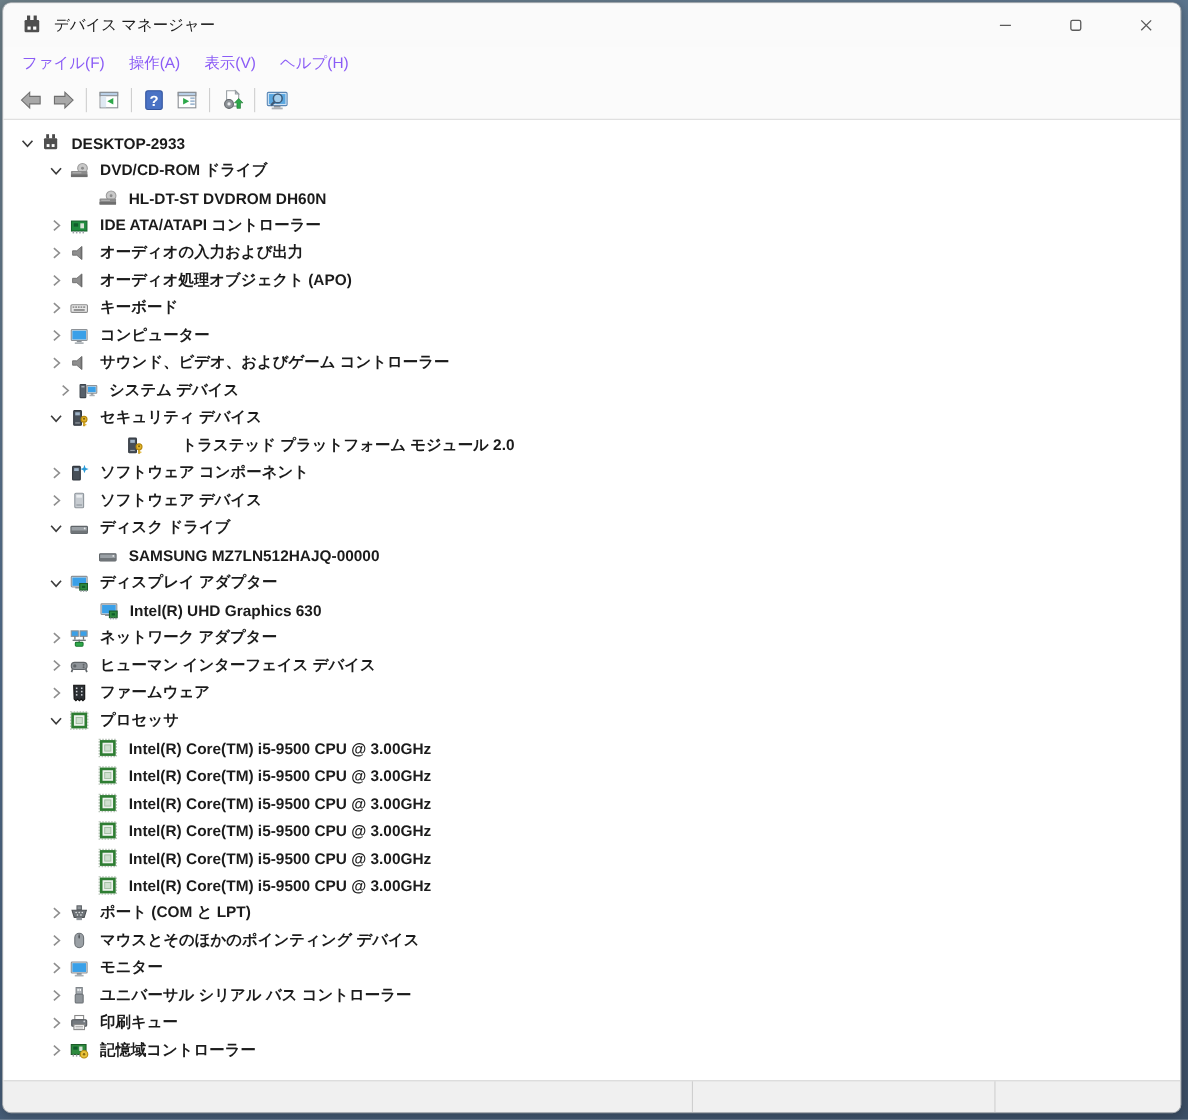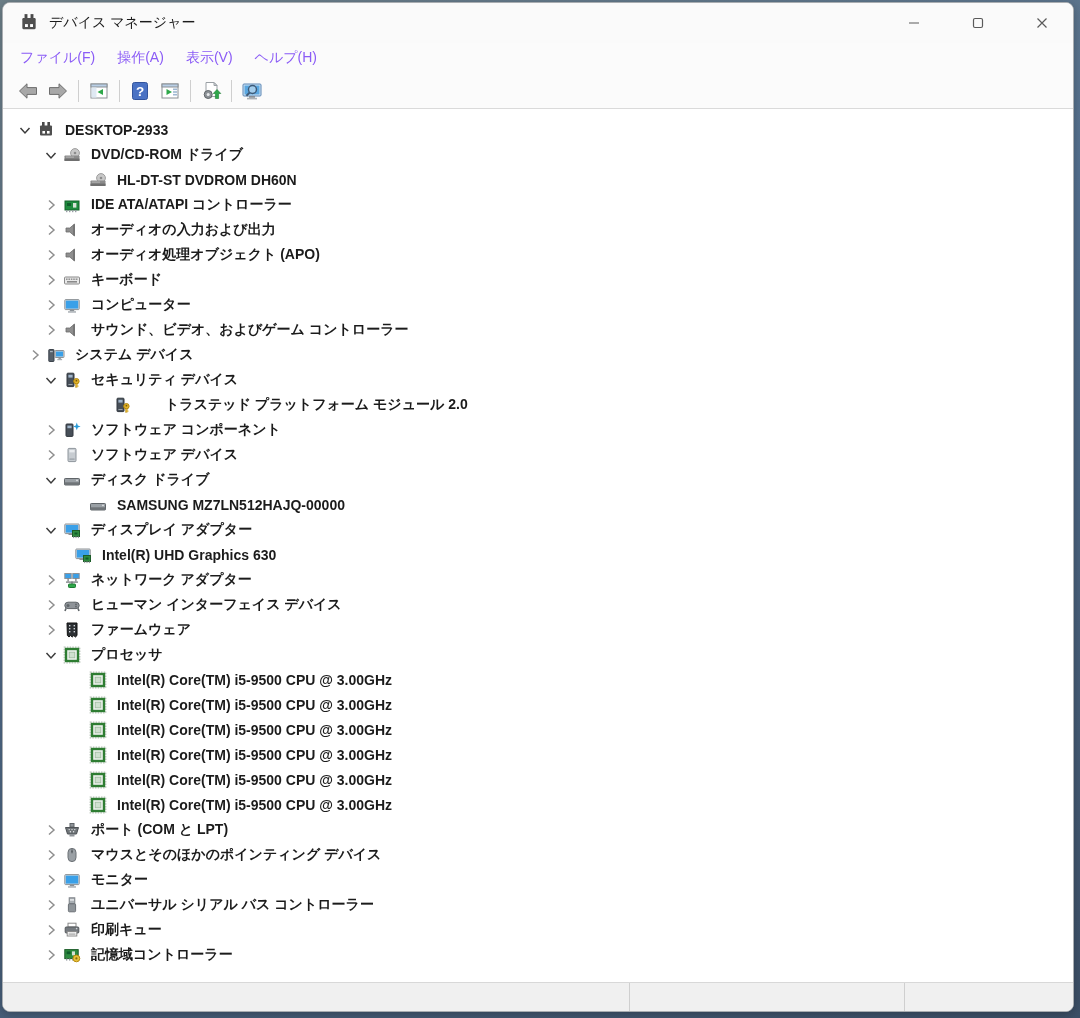--- a/index.html
+++ b/index.html
@@ -438,21 +438,21 @@
             <use href="#chevron-right-icon"></use>
           </svg>
         </span>
         <span class="ticon">
           <svg class="">
             <use href="#audio-icon"></use>
           </svg>
         </span>
         <span class="tlabel">サウンド、ビデオ、およびゲーム コントローラー</span>
       </div>
-      <div class="row" style="padding-left: 20px;">
+      <div class="row" style="padding-left: 44px;">
         <span class="chev">
           <svg class="">
             <use href="#chevron-right-icon"></use>
           </svg>
         </span>
         <span class="ticon">
           <svg class="">
             <use href="#system-devices-icon"></use>
           </svg>
         </span>
@@ -534,21 +534,21 @@
             <use href="#chevron-down-icon"></use>
           </svg>
         </span>
         <span class="ticon">
           <svg class="">
             <use href="#display-adapter-icon"></use>
           </svg>
         </span>
         <span class="tlabel">ディスプレイ アダプター</span>
       </div>
-      <div class="row" style="padding-left: 47px;">
+      <div class="row" style="padding-left: 63px;">
         <span class="chev"></span>
         <span class="ticon">
           <svg class="">
             <use href="#display-adapter-icon"></use>
           </svg>
         </span>
         <span class="tlabel">Intel(R) UHD Graphics 630</span>
       </div>
       <div class="row" style="padding-left: 36px;">
         <span class="chev">

